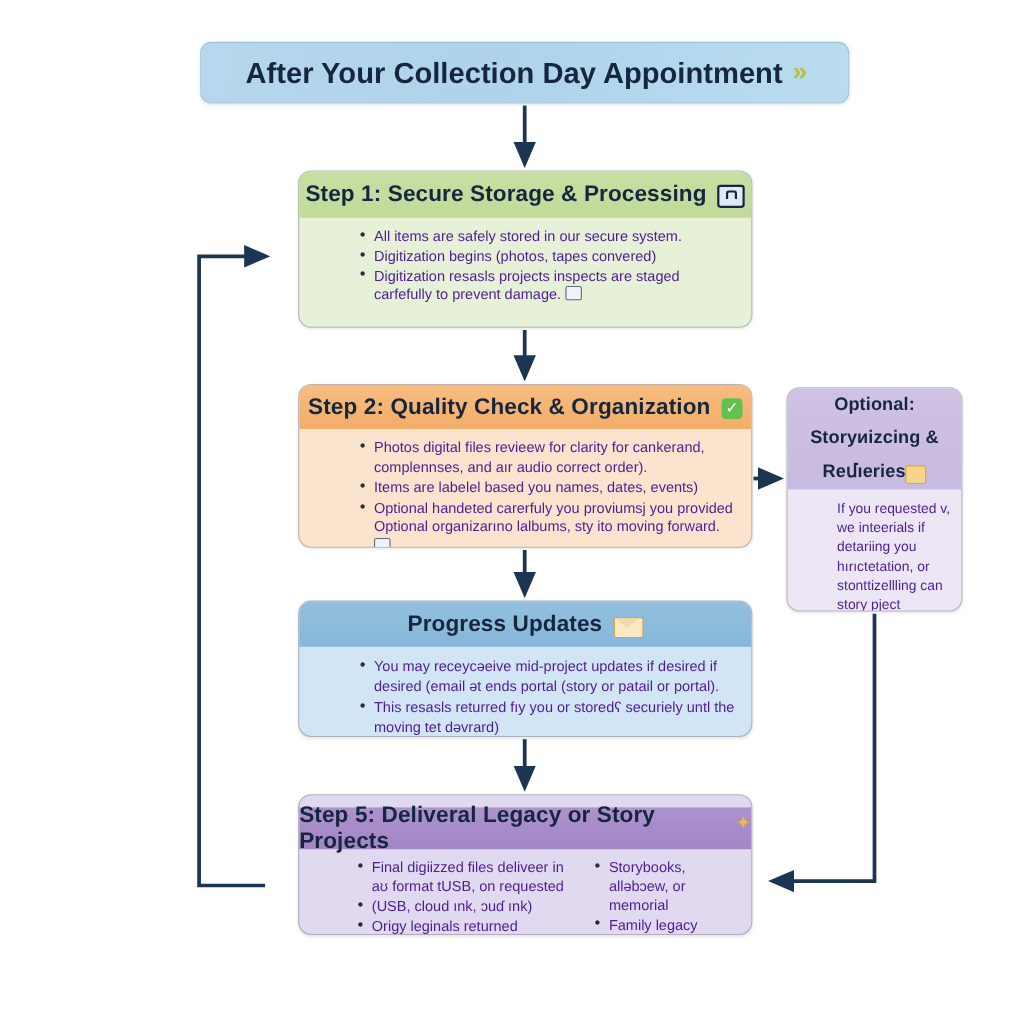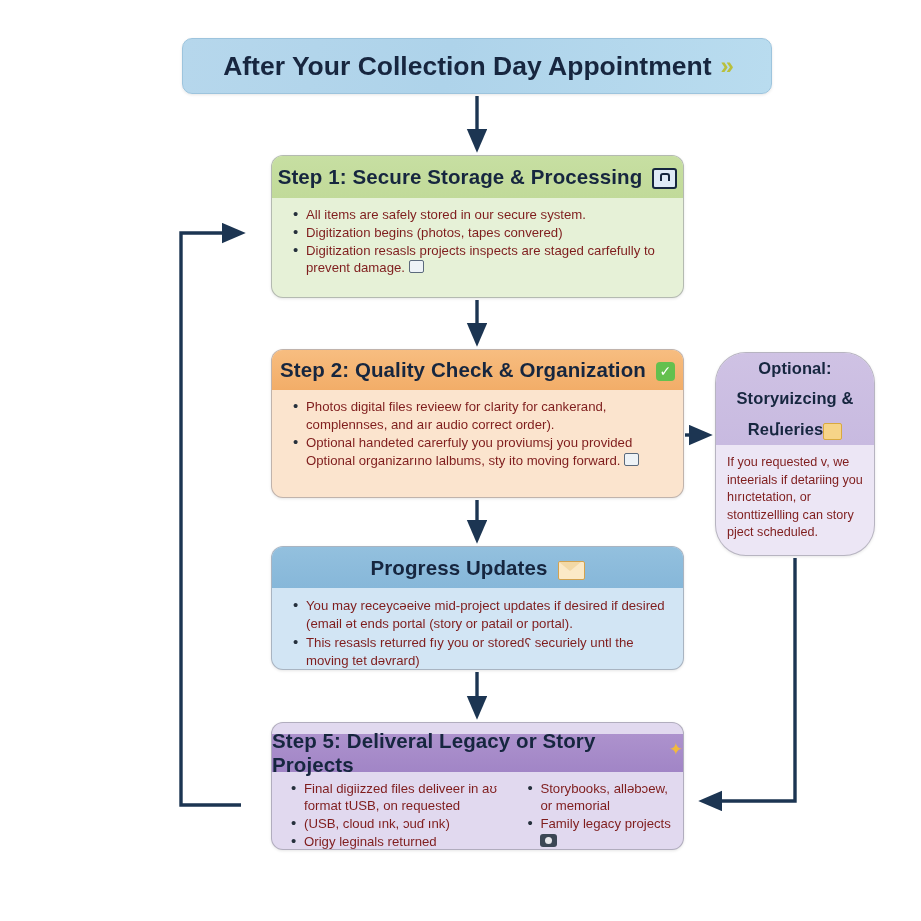--- a/index.html
+++ b/index.html
@@ -33,21 +33,22 @@
     align-items: center;
     justify-content: center;
     gap: 10px;
     font-weight: bold;
     color: #16263f;
     letter-spacing: 0.1px;
     box-sizing: border-box;
   }
   .node-body {
     box-sizing: border-box;
-    color: #7f1d1d;
+    color: #4c1d95;
+    margin-left: 34px;
   }
   ul.bullets {
     margin: 0;
     padding: 0 0 0 18px;
     list-style: none;
   }
   ul.bullets li {
     position: relative;
     margin: 0 0 1px 0;
   }
@@ -116,21 +117,20 @@
   #node-step5 .node-body { padding: 8px 10px 6px 14px; font-size: 13.2px; line-height: 17px;
     display: flex; gap: 8px; }
   #node-step5 .col-left { width: 238px; }
   #node-step5 .col-right { width: 150px; }
 
   
   #node-optional {
     left: 699px; top: 352px;
     width: 160px; height: 204px;
     background: #ece6f5;
-    border-radius: 31px;
   }
   #node-optional .node-head {
     height: 92px;
     background: linear-gradient(180deg, #cfc2e4 0%, #c8bae0 100%);
     font-size: 16.5px;
     line-height: 21px;
     text-align: center;
     flex-direction: row;
     flex-wrap: wrap;
     justify-content: center;
@@ -243,20 +243,21 @@
   </div>
 
   <div class="node main-node" id="node-step2">
     <div class="node-head">
       <span>Step 2: Quality Check &amp; Organization</span>
       <span class="icon-check-box">✓</span>
     </div>
     <div class="node-body">
       <ul class="bullets">
         <li>Photos digital files revieew for clarity for cankerand, complennses, and aır audio correct order).</li>
+        <li>Items are labelel based you names, dates, events)</li>
         <li><span>Optional handeted carerfuly you proviumsj you provided Optional organizarıno lalbums, sty ito moving forward.</span> <span class="icon-book"></span></li>
       </ul>
     </div>
   </div>
 
   <div class="node main-node" id="node-progress">
     <div class="node-head">
       <span>Progress Updates</span>
       <span class="icon-envelope"></span>
     </div>

